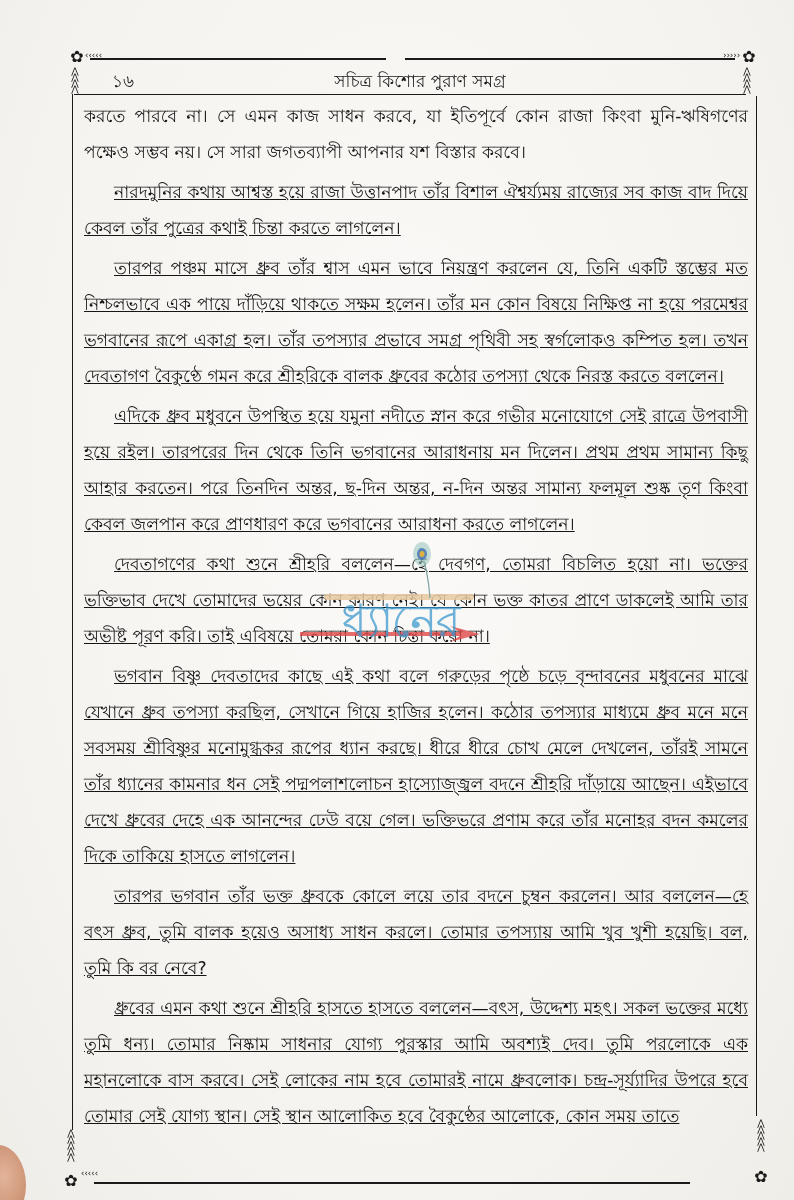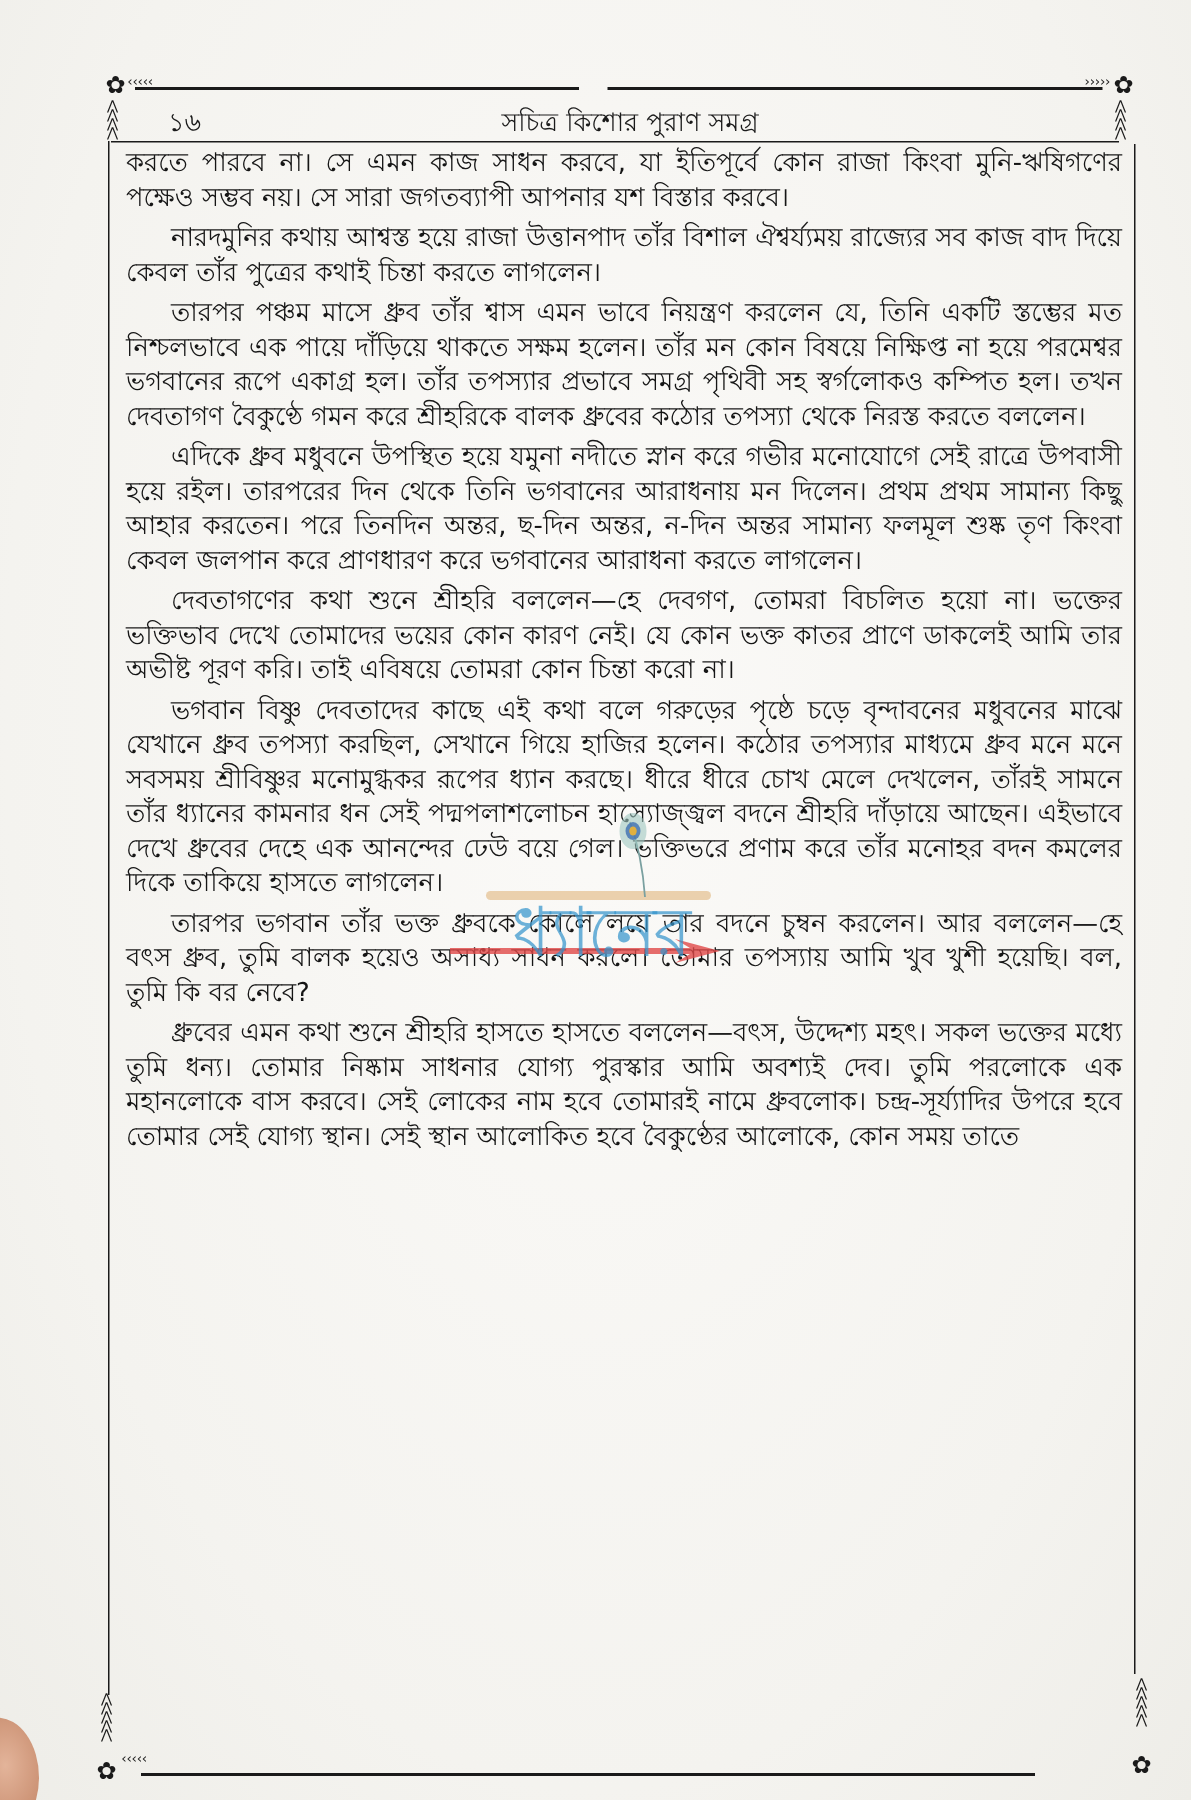--- a/index.html
+++ b/index.html
@@ -109,30 +109,31 @@
       left: 94px; top: 1182px;
       width: 596px; height: 0;
       border-top: 2px solid #1a1a1a;
     }
 
     .body-text {
       position: absolute;
       left: 84px; top: 98px;
       width: 664px;
       font-size: 17.2px;
-      line-height: 23px;
+      line-height: 36px;
       text-align: justify;
       color: #151515;
     }
     .body-text .para {
       margin: 0 0 4px 0;
       text-indent: 0;
     }
     .body-text .para.indent {
       text-indent: 30px;
+      text-decoration: underline;
     }
     .body-text .para.first {
       text-indent: 0;
     }
 
     
     .watermark {
       position: absolute;
       left: 300px; top: 592px;
       width: 200px; height: 58px;

